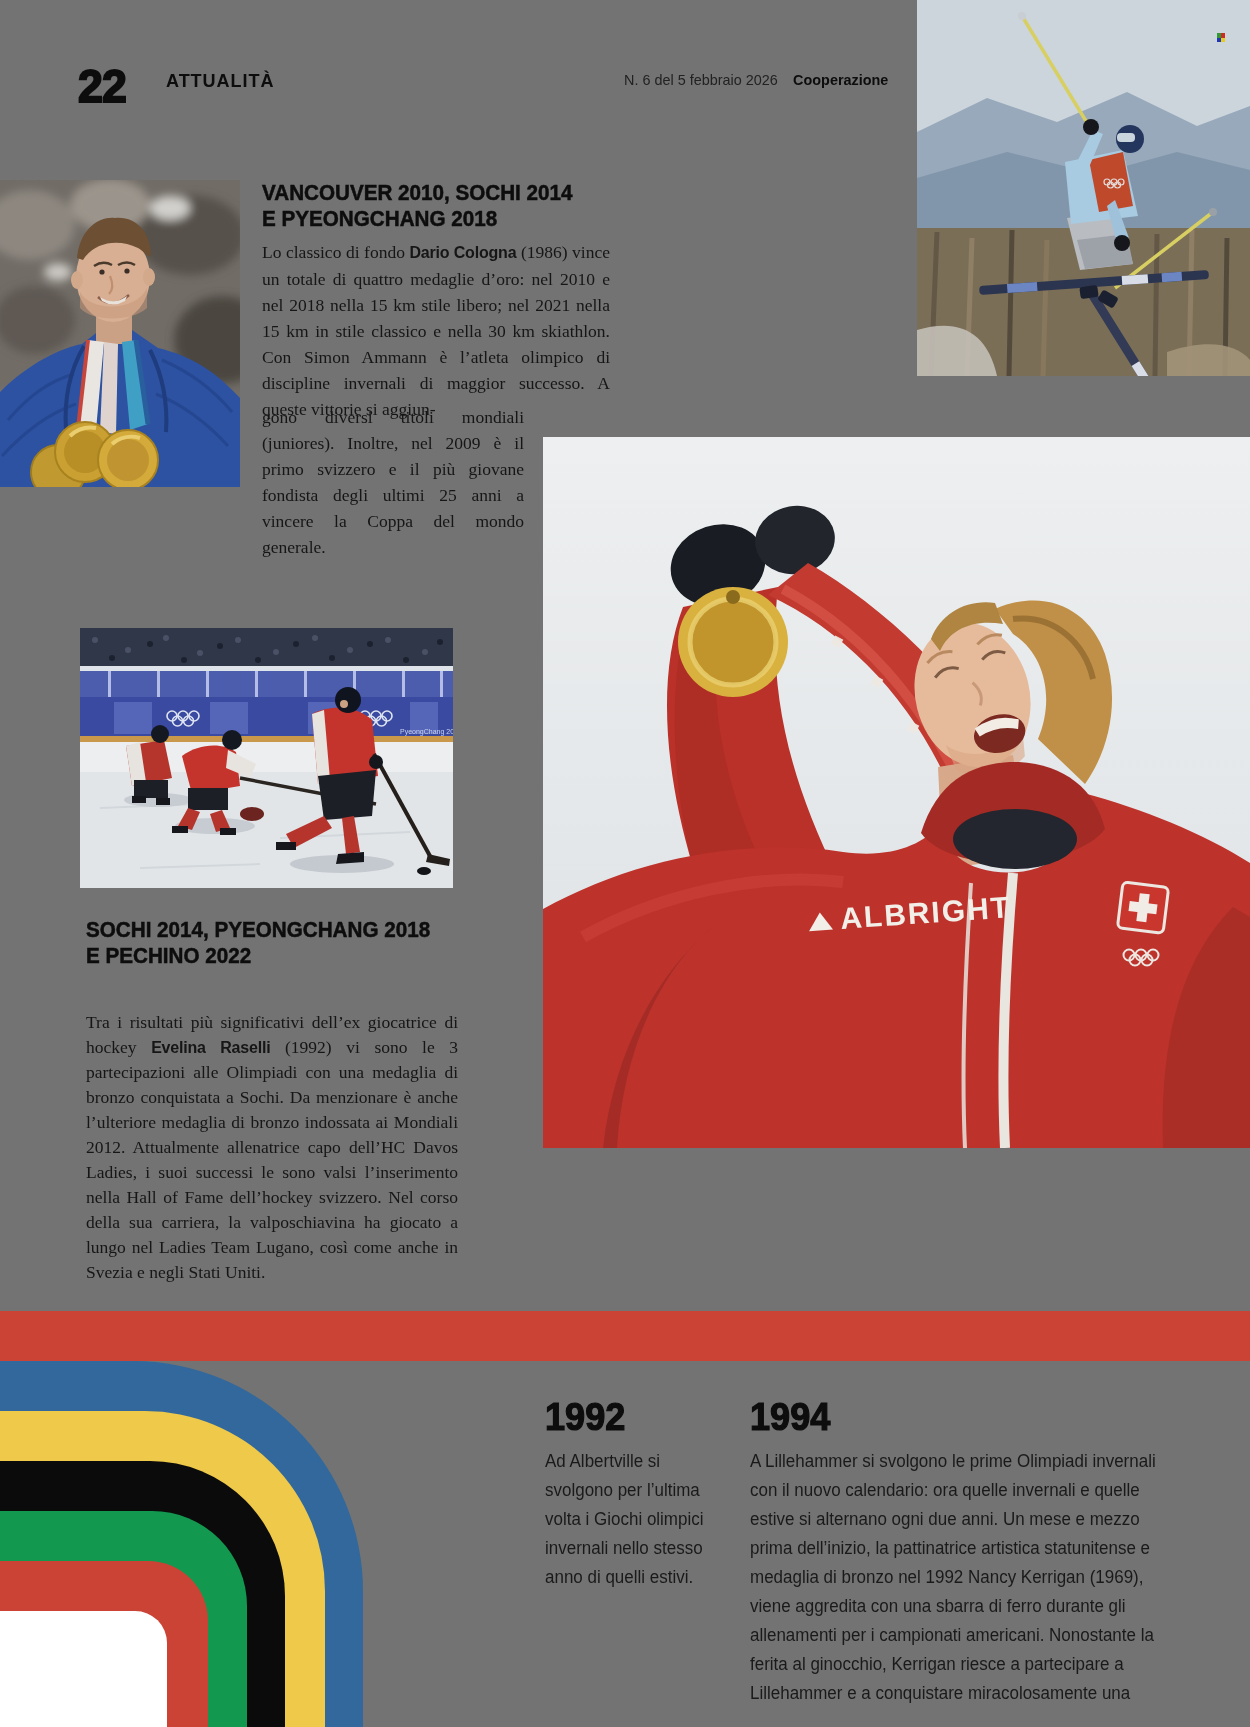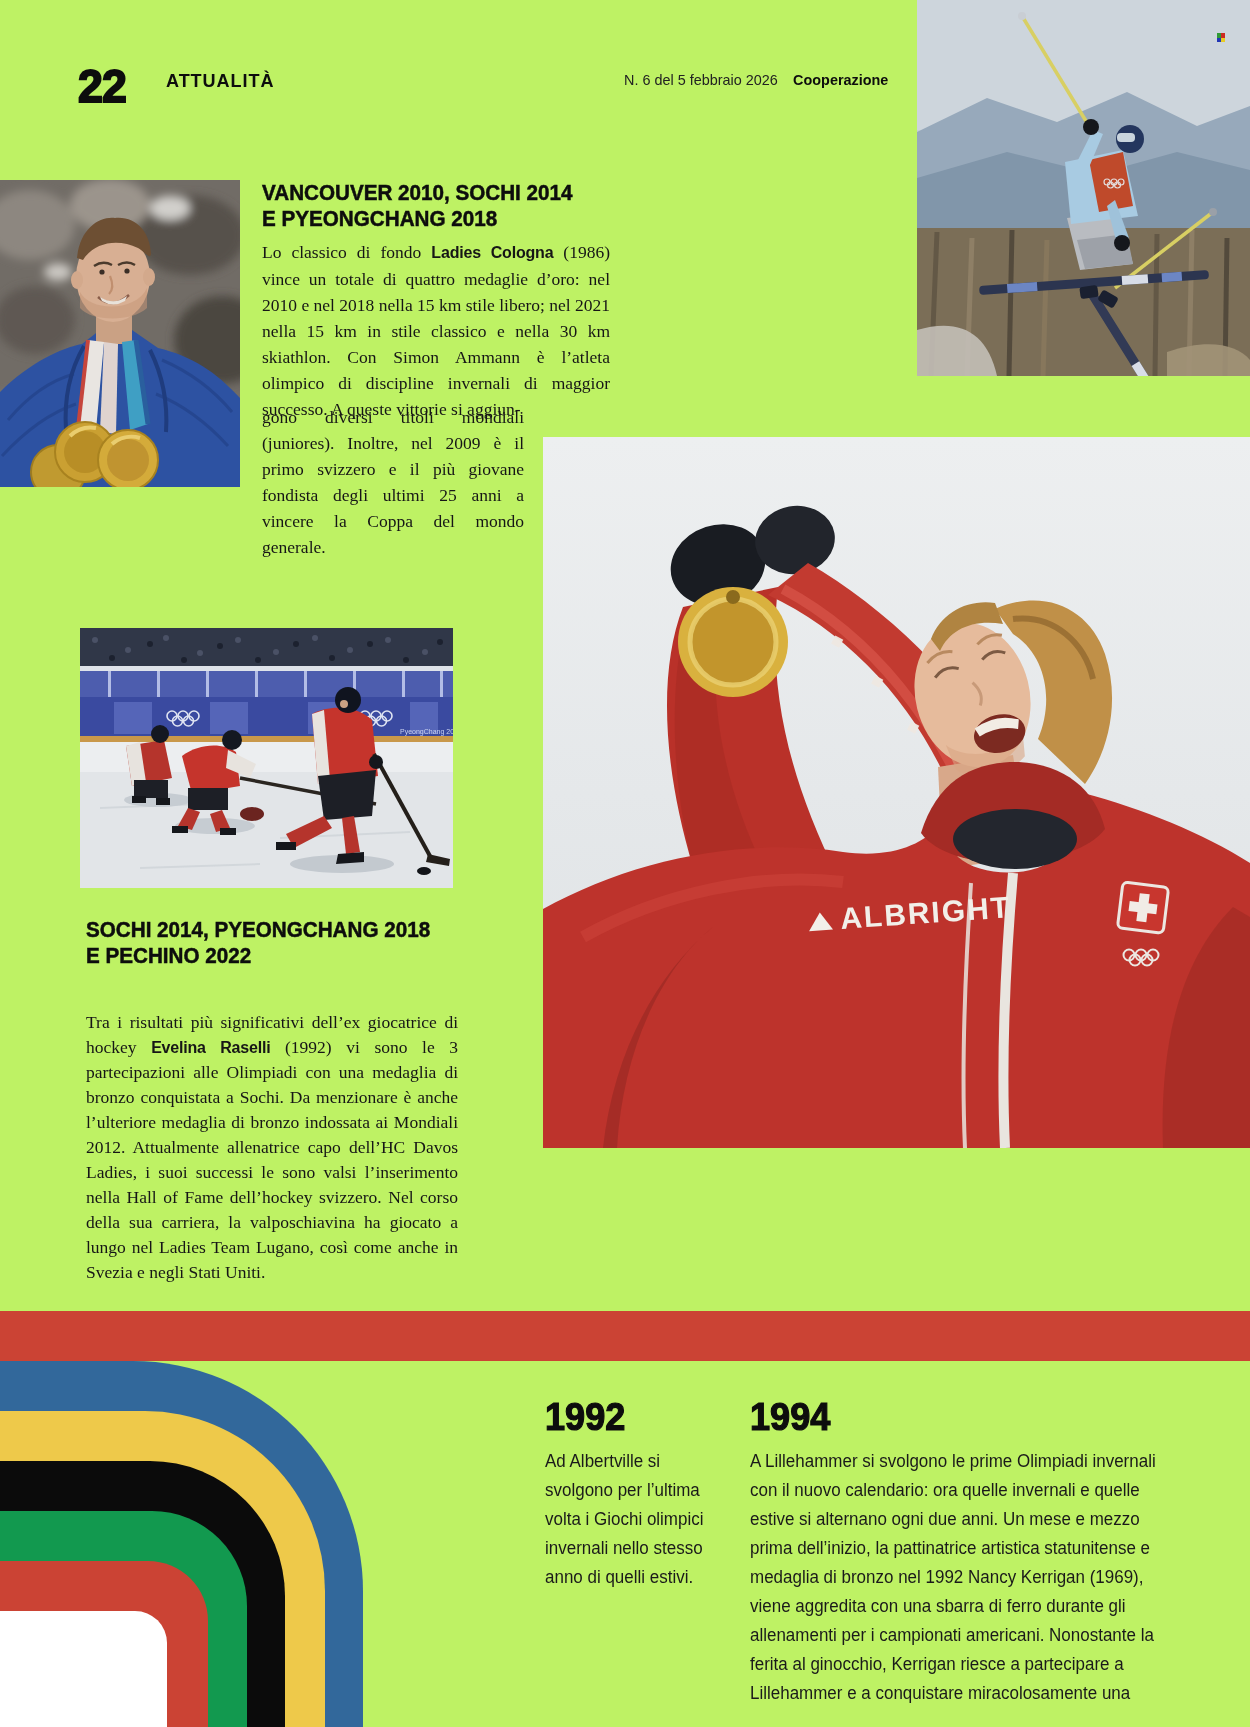--- a/index.html
+++ b/index.html
@@ -1,16 +1,16 @@
 <!DOCTYPE html>
 <html><head>
 <meta charset="utf-8">
 <style>
   html,body{margin:0;padding:0;background:#ffffff;}
-  .page{position:relative;width:1250px;height:1727px;background:#bef264;overflow:hidden;
+  .page{position:relative;width:1250px;height:1727px;background:#737373;overflow:hidden;
         font-family:"Liberation Sans",sans-serif;color:#111;}
   .abs{position:absolute;}
   .pagenum{font-size:47px;font-weight:700;-webkit-text-stroke:2px #0d0d0d;letter-spacing:-1px;
            transform:scaleX(.95);transform-origin:0 0;color:#0d0d0d;}
   .section{font-size:19px;font-weight:700;letter-spacing:1px;color:#0d0d0d;
            transform:scaleX(.95);transform-origin:0 0;}
   .issuebar{font-size:15px;color:#222;white-space:nowrap;transform:scaleX(.96);transform-origin:100% 0;}
   .issuebar b{margin-left:16px;color:#0d0d0d;}
   .h1{font-size:21.5px;line-height:26px;font-weight:700;-webkit-text-stroke:.5px #0d0d0d;
       color:#0d0d0d;transform:scaleX(.96);transform-origin:0 0;white-space:nowrap;}
@@ -161,21 +161,21 @@
         <path d="M112,264 a30,30 0 0 1 28,-6" stroke="#e9cd6f" stroke-width="4" fill="none"></path>
       </g>
     </svg>
   </div>
 
   <div class="abs h1" style="left:262px;top:180px;">
     <div>VANCOUVER 2010, SOCHI 2014</div>
     <div>E PYEONGCHANG 2018</div>
   </div>
   <div class="abs serifbody" style="left:262px;top:239px;width:348px;">
-    <span>Lo classico di fondo </span><b>Ladies Cologna</b><span> (1986) vince un totale di quattro medaglie d’oro: nel 2010 e nel 2018 nella 15 km stile libero; nel 2021 nella 15 km in stile classico e nella 30 km skiathlon. Con Simon Ammann è l’atleta olimpico di discipline invernali di maggior successo. A queste vittorie si aggiun-</span>
+    <span>Lo classico di fondo </span><b>Dario Cologna</b><span> (1986) vince un totale di quattro medaglie d’oro: nel 2010 e nel 2018 nella 15 km stile libero; nel 2021 nella 15 km in stile classico e nella 30 km skiathlon. Con Simon Ammann è l’atleta olimpico di discipline invernali di maggior successo. A queste vittorie si aggiun-</span>
   </div>
   <div class="abs serifbody" style="left:262px;top:404px;width:262px;">gono diversi titoli mondiali (juniores). Inoltre, nel 2009 è il primo svizzero e il più giovane fondista degli ultimi 25 anni a vincere la Coppa del mondo generale.</div>
 
   <div class="abs" style="left:80px;top:628px;width:373px;height:260px;">
     <svg width="373" height="260" viewBox="0 0 373 260">
       <rect width="373" height="40" fill="#303748"></rect>
       <g fill="#4a5166">
         <circle cx="15" cy="12" r="3"></circle>
           <circle cx="48" cy="22" r="3"></circle>
           <circle cx="86" cy="10" r="3"></circle>

